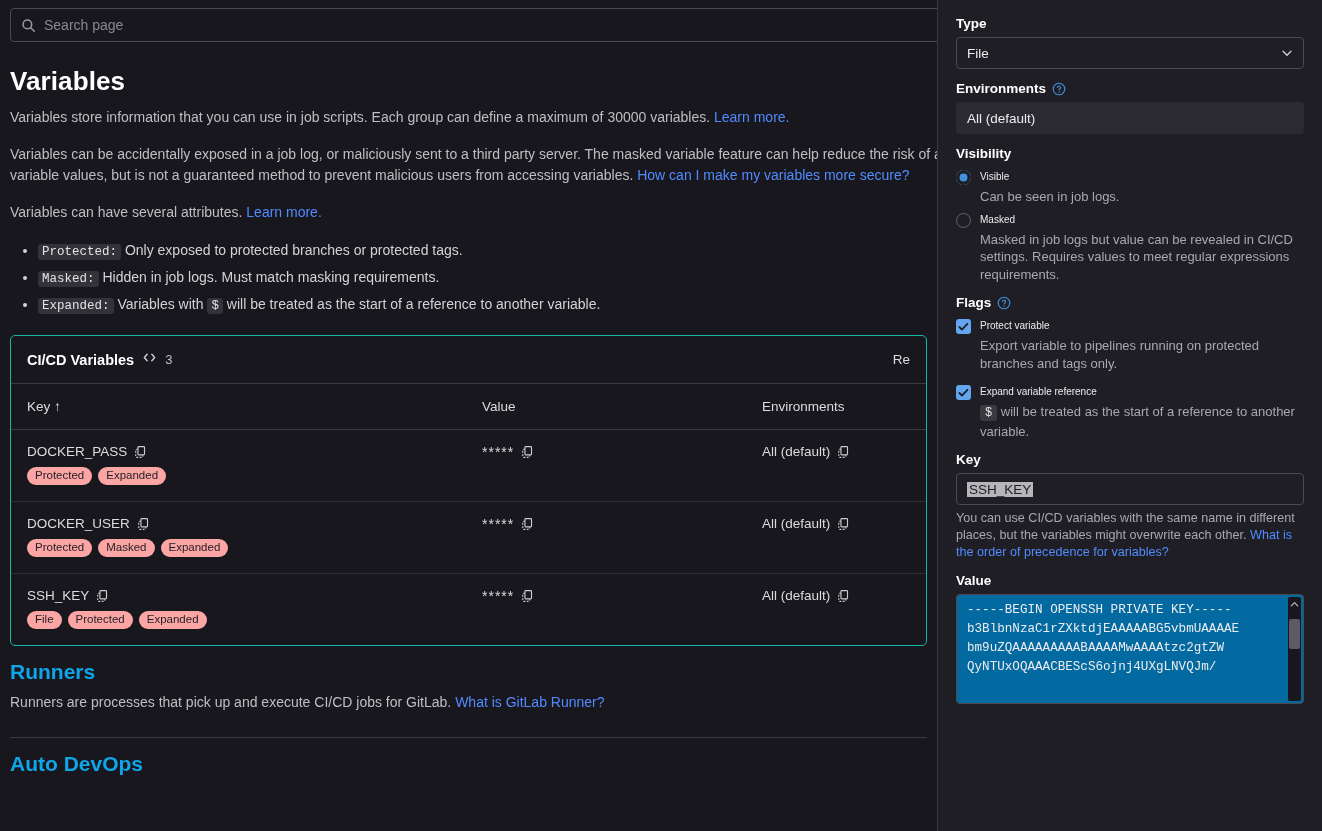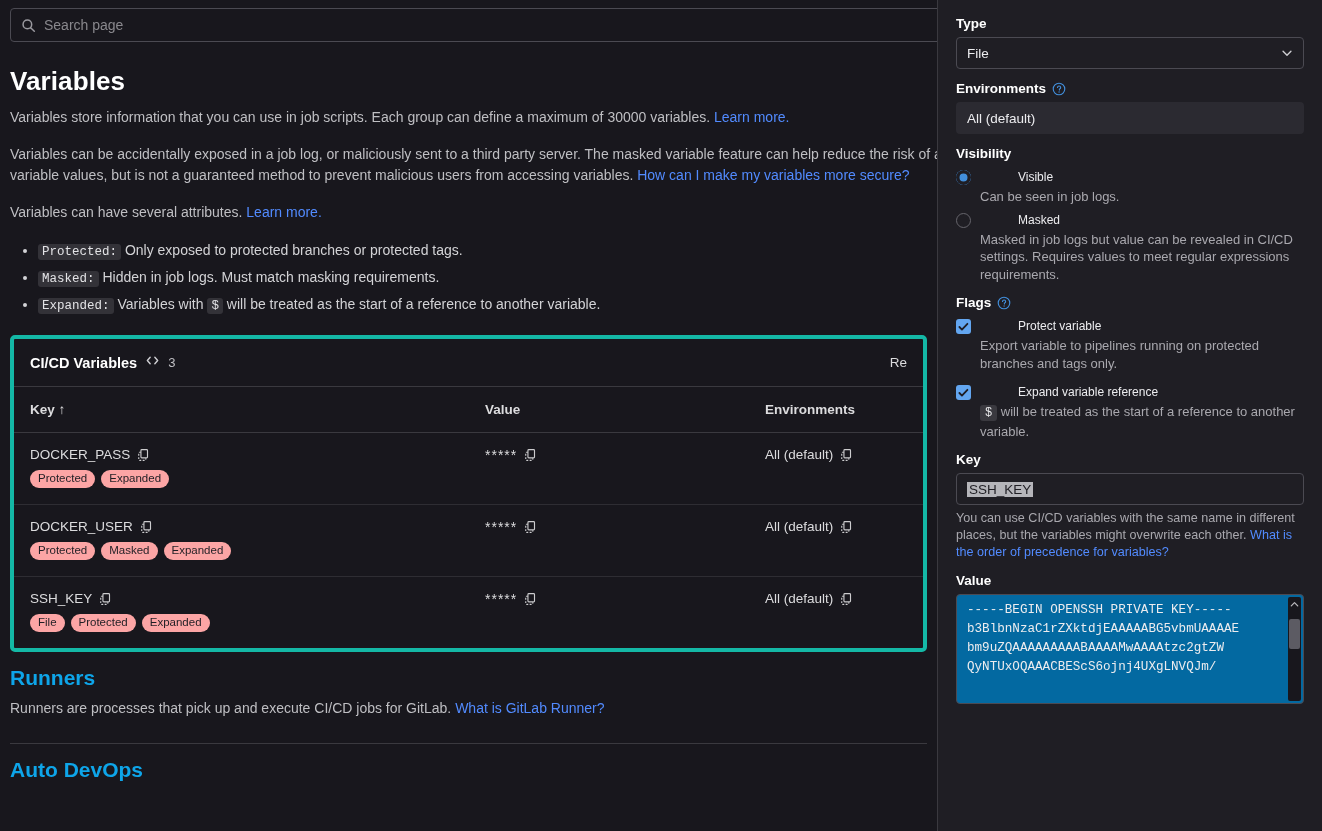--- a/index.html
+++ b/index.html
@@ -37,34 +37,34 @@
   a.link { color: #528bff; text-decoration: none; }
   ul.attrs { list-style: disc; margin: 0 0 18px 28px; }
   ul.attrs li { font-size: 14px; line-height: 22px; color: #d3d3d6; margin-bottom: 3px; }
   code.kbd {
     font-family: "Liberation Mono", monospace; font-size: 12.5px;
     background: #333238; color: #e3e3e6; padding: 1px 4px; border-radius: 3px;
   }
 
   
   .card {
-    border: 4px solid #14b8a6; border-radius: 5px; background: #18171d;
+    border: 1px solid #14b8a6; border-radius: 5px; background: #18171d;
     margin-top: 4px; overflow: hidden;
   }
   .card-head {
     display: flex; align-items: center; justify-content: space-between;
     padding: 14px 16px; border-bottom: 1px solid #3a393f;
   }
   .card-head-left { display: flex; align-items: center; gap: 8px; }
   .card-title { font-size: 14.5px; font-weight: 700; color: #fff; }
   .count { font-size: 13px; color: #bfbfc3; }
   .reveal-btn { font-size: 13.5px; color: #dcdcde; white-space: nowrap; }
   table.vars { width: 100%; border-collapse: collapse; table-layout: fixed; }
   table.vars th {
-    text-align: left; font-size: 13.5px; font-weight: 700; color: #dcdcde;
+    text-align: left; font-size: 13.5px; font-weight: 400; color: #dcdcde;
     padding: 15px 16px; border-bottom: 1px solid #3a393f;
   }
   table.vars td {
     padding: 14px 16px 16px 16px; border-bottom: 1px solid #2e2d33;
     vertical-align: top; font-size: 13.5px; color: #dcdcde;
   }
   table.vars tr:last-child td { border-bottom: none; }
   .col-key { width: 455px; }
   .col-val { width: 280px; }
   .cellline { display: flex; align-items: center; gap: 7px; }
@@ -113,21 +113,21 @@
 
   .opt-row { display: flex; gap: 9px; margin-bottom: 4px; }
   .radio {
     width: 15px; height: 15px; border-radius: 50%; flex: none; margin-top: 3px;
     border: 1px solid #66656c; background: #1f1e24;
   }
   .radio.on {
     border: none; background: #428fdc;
     box-shadow: inset 0 0 0 3.5px #1f1e24, inset 0 0 0 7.5px #428fdc;
   }
-  .opt-label { font-size: 12px; color: #ececef; line-height: 20px; margin-left: 38px; }
+  .opt-label { font-size: 10px; color: #ececef; line-height: 20px; }
   .opt-desc { font-size: 13px; color: #a9a8ae; line-height: 17.5px; margin-top: 1px; }
   .chk {
     width: 15px; height: 15px; border-radius: 3px; flex: none; margin-top: 3px;
     background: #63a6f0; position: relative;
   }
   .chk svg { position: absolute; left: 2px; top: 2.5px; width: 11px; height: 10px; }
   .dollar {
     font-family: "Liberation Mono", monospace; font-size: 12px;
     background: #3a393f; color: #e8e8ea; padding: 1px 5px; border-radius: 3px;
   }

